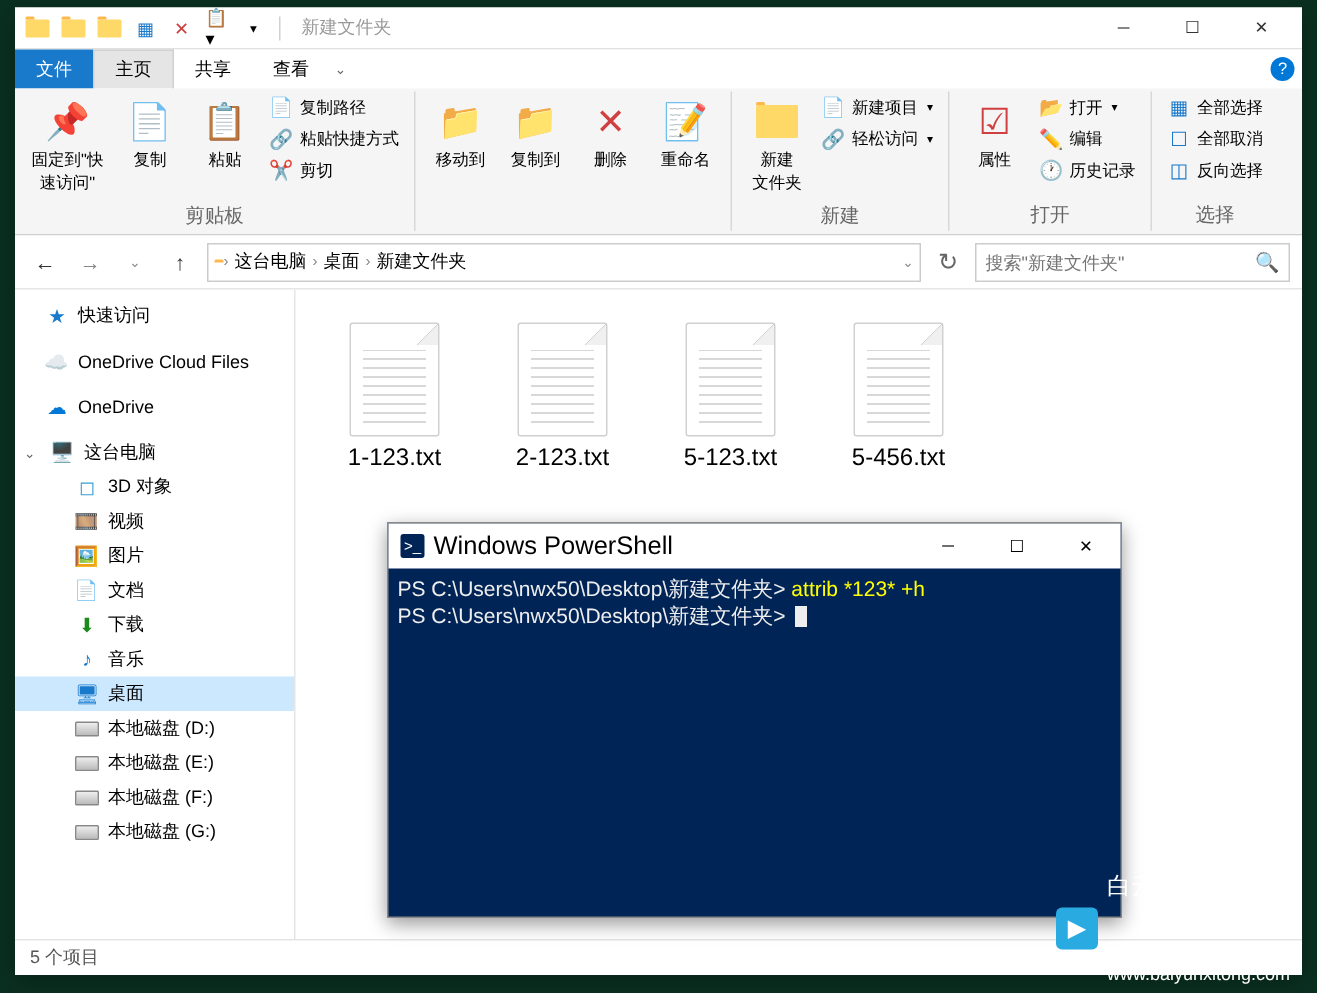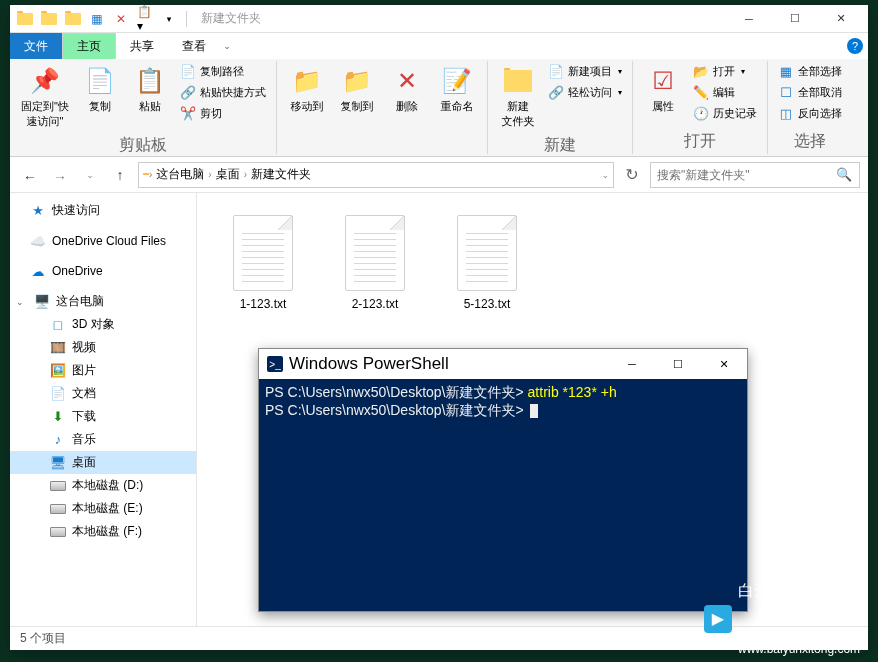--- a/index.html
+++ b/index.html
@@ -14,30 +14,30 @@
     .folder-mini::before { content: ""; position: absolute; top: -2px; left: 0; width: 6px; height: 2px; background: #ffb84d; border-radius: 1px 1px 0 0; }
     .tb-sep { width: 1px; height: 16px; background: #d0d0d0; margin: 0 4px; }
     .titlebar-title { margin-left: 8px; font-size: 12px; color: #999; }
     .titlebar-controls { margin-left: auto; display: flex; }
     .tb-btn { width: 46px; height: 28px; display: flex; align-items: center; justify-content: center; font-size: 11px; color: #333; }
     
     
     .ribbon-tabs { height: 26px; display: flex; align-items: stretch; background: #fff; }
     .ribbon-tab { padding: 0 14px; font-size: 12px; display: flex; align-items: center; cursor: pointer; }
     .ribbon-tab.file { background: #1979ca; color: #fff; }
-    .ribbon-tab.active { background: #86efac; border: 1px solid #d0d0d0; border-bottom: none; }
+    .ribbon-tab.active { background: #e5e5e5; border: 1px solid #d0d0d0; border-bottom: none; }
     .ribbon-help { margin-left: auto; width: 26px; display: flex; align-items: center; justify-content: center; }
     .help-circle { width: 16px; height: 16px; border-radius: 50%; background: #0078d7; color: #fff; font-size: 11px; display: flex; align-items: center; justify-content: center; }
     .ribbon-dropdown { width: 14px; display: flex; align-items: center; justify-content: center; font-size: 9px; color: #666; }
     
     
     .ribbon { height: 98px; background: #f5f5f5; border-bottom: 1px solid #d0d0d0; display: flex; padding: 2px 0; }
     .ribbon-group { display: flex; flex-direction: column; border-right: 1px solid #d8d8d8; padding: 0 6px; }
     .ribbon-group-items { flex: 1; display: flex; align-items: flex-start; gap: 2px; }
-    .ribbon-group-label { font-size: 16px; color: #666; text-align: center; padding: 2px 0; }
+    .ribbon-group-label { font-size: 13px; color: #666; text-align: center; padding: 2px 0; }
     .rbtn-large { width: 48px; display: flex; flex-direction: column; align-items: center; padding: 4px 2px; font-size: 11px; text-align: center; gap: 2px; cursor: pointer; }
     .rbtn-icon { width: 32px; height: 32px; display: flex; align-items: center; justify-content: center; font-size: 24px; }
     .rbtn-small-col { display: flex; flex-direction: column; gap: 1px; }
     .rbtn-small { display: flex; align-items: center; gap: 4px; padding: 2px 4px; font-size: 11px; cursor: pointer; white-space: nowrap; }
     .rbtn-small-icon { width: 16px; height: 16px; display: flex; align-items: center; justify-content: center; font-size: 13px; }
     .rbtn-wide { width: 58px; }
     
     
     .addressbar { height: 36px; display: flex; align-items: center; padding: 4px 8px; gap: 6px; background: #fff; border-bottom: 1px solid #e5e5e5; }
     .nav-btn { width: 24px; height: 24px; display: flex; align-items: center; justify-content: center; font-size: 14px; color: #888; cursor: pointer; }
@@ -59,21 +59,21 @@
     .tree-item.selected { background: #cce8ff; }
     .tree-icon { width: 16px; height: 16px; display: flex; align-items: center; justify-content: center; font-size: 13px; flex-shrink: 0; }
     .tree-expand { width: 12px; font-size: 9px; color: #666; margin-left: -14px; }
     .tree-spacer { height: 8px; }
     
     .files { flex: 1; padding: 14px 10px; display: flex; flex-wrap: wrap; gap: 0; align-content: flex-start; }
     .file-item { width: 112px; display: flex; flex-direction: column; align-items: center; padding: 8px 4px; cursor: pointer; }
     .file-icon { width: 60px; height: 76px; background: #fff; border: 1px solid #d0d0d0; border-radius: 2px; position: relative; margin-bottom: 6px; }
     .file-icon::before { content: ""; position: absolute; top: 0; right: 0; width: 14px; height: 14px; background: linear-gradient(135deg, transparent 48%, #d0d0d0 50%, #f0f0f0 52%); }
     .file-lines { position: absolute; top: 12px; left: 8px; right: 8px; bottom: 8px; background: repeating-linear-gradient(to bottom, transparent 0, transparent 5px, #d8d8d8 5px, #d8d8d8 6px); }
-    .file-name { font-size: 12px; text-align: center; }
+    .file-name { font-size: 16px; text-align: center; }
     
     
     .statusbar { height: 24px; border-top: 1px solid #e5e5e5; display: flex; align-items: center; padding: 0 10px; font-size: 12px; color: #555; }
     
     
     .ps-window { position: absolute; left: 258px; top: 348px; width: 490px; height: 264px; background: #012456; box-shadow: 0 4px 12px rgba(0,0,0,0.4); border: 1px solid #888; display: flex; flex-direction: column; }
     .ps-titlebar { height: 30px; background: #fff; display: flex; align-items: center; padding: 0 0 0 8px; }
     .ps-icon { width: 16px; height: 16px; background: #012456; border-radius: 2px; display: flex; align-items: center; justify-content: center; color: #fff; font-size: 10px; margin-right: 6px; }
     .ps-title { font-size: 17px; }
     .ps-controls { margin-left: auto; display: flex; }
@@ -342,40 +342,52 @@
             <span class="disk-icon"></span>
           </span>
           <span>本地磁盘 (E:)</span>
         </div>
       <div class="tree-item level1">
           <span class="tree-icon">
             <span class="disk-icon"></span>
           </span>
           <span>本地磁盘 (F:)</span>
         </div>
+      <div class="tree-item level1">
+          <span class="tree-icon">
+            <span class="disk-icon"></span>
+          </span>
+          <span>本地磁盘 (G:)</span>
+        </div>
     </div>
 
     <div class="files">
       <div class="file-item">
           <div class="file-icon">
             <div class="file-lines"></div>
           </div>
           <span class="file-name">1-123.txt</span>
         </div>
       <div class="file-item">
           <div class="file-icon">
             <div class="file-lines"></div>
           </div>
           <span class="file-name">2-123.txt</span>
         </div>
       <div class="file-item">
           <div class="file-icon">
             <div class="file-lines"></div>
           </div>
           <span class="file-name">5-123.txt</span>
+        </div>
+      <div class="file-item">
+          <div class="file-icon">
+            <div class="file-lines"></div>
+          </div>
+          <span class="file-name">5-456.txt</span>
         </div>
     </div>
   </div>
 
   <div class="statusbar">
     <span>5 个项目</span>
   </div>
 </div>
 
 <div class="ps-window">

